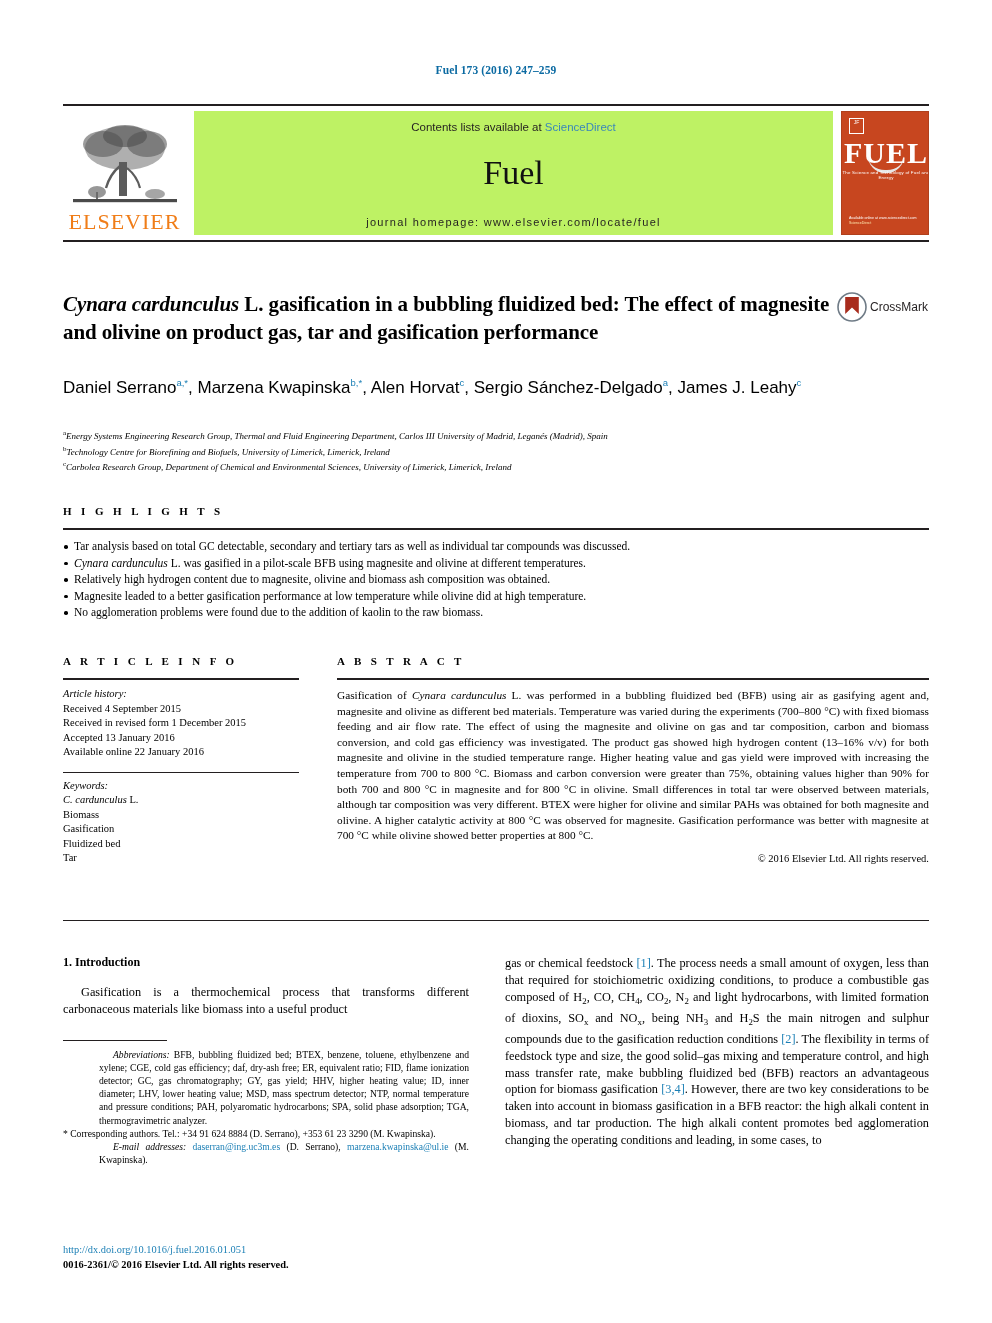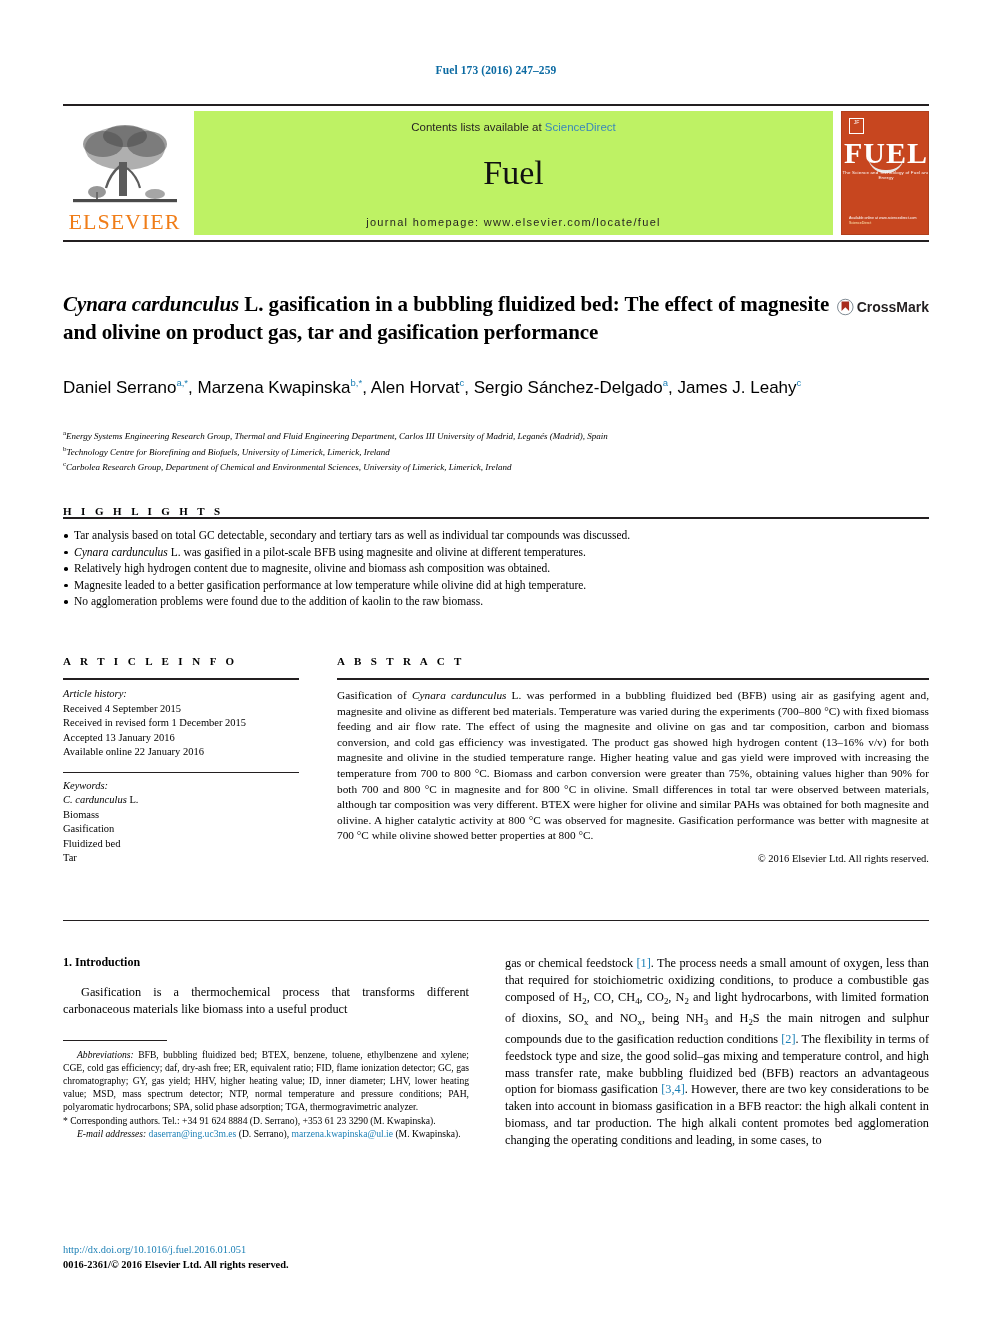--- a/index.html
+++ b/index.html
@@ -190,22 +190,22 @@
   .crossmark {
     position: absolute;
     right: 0; top: 2px;
     width: 92px;
     display: flex;
     align-items: center;
     gap: 3px;
   }
   .crossmark-label {
     font-family: "Liberation Sans", sans-serif;
-    font-weight: bold;
-    font-size: 14px;
+    font-weight: normal;
+    font-size: 12px;
     color: #231f20;
   }
 
   
   .authors {
     position: absolute;
     left: 63px; top: 372px;
     width: 880px;
     font-family: Liberation Sans, sans-serif;
     font-size: 17px;
@@ -236,21 +236,21 @@
     letter-spacing: 3.4px;
     color: #000;
   }
 
   
   .highlights-wrap {
     position: absolute;
     left: 63px; top: 505px;
     width: 866px;
   }
-  .hl-title { margin-bottom: 0; }
+  .hl-title { margin-bottom: 11px; }
   .hl-rule { border-top: 2px solid #231f20; }
   .hl-list {
     margin: 9px 0 0 0;
     padding: 0;
     list-style: none;
     font-family: "Liberation Serif", serif;
     font-size: 11.5px;
     line-height: 15.5px;
   }
   .hl-list li {
@@ -348,21 +348,21 @@
     margin: 22px 0 7px 0;
   }
   .footnote {
     font-family: "Liberation Serif", serif;
     font-size: 9.6px;
     line-height: 13.2px;
     text-align: justify;
   }
   .footnote i { font-style: italic; }
   .footnote .lnk { color: #1b7fb5; }
-  .footnote-indent { text-indent: 14px; }
+  .footnote-indent { text-indent: 14px; margin-left: 36px; }
 
   .doi-block {
     position: absolute;
     left: 63px; top: 1243px;
     width: 430px;
     font-family: "Liberation Serif", serif;
     font-size: 10.4px;
     line-height: 14.5px;
   }
   .doi-link { color: #1b7fb5; }

